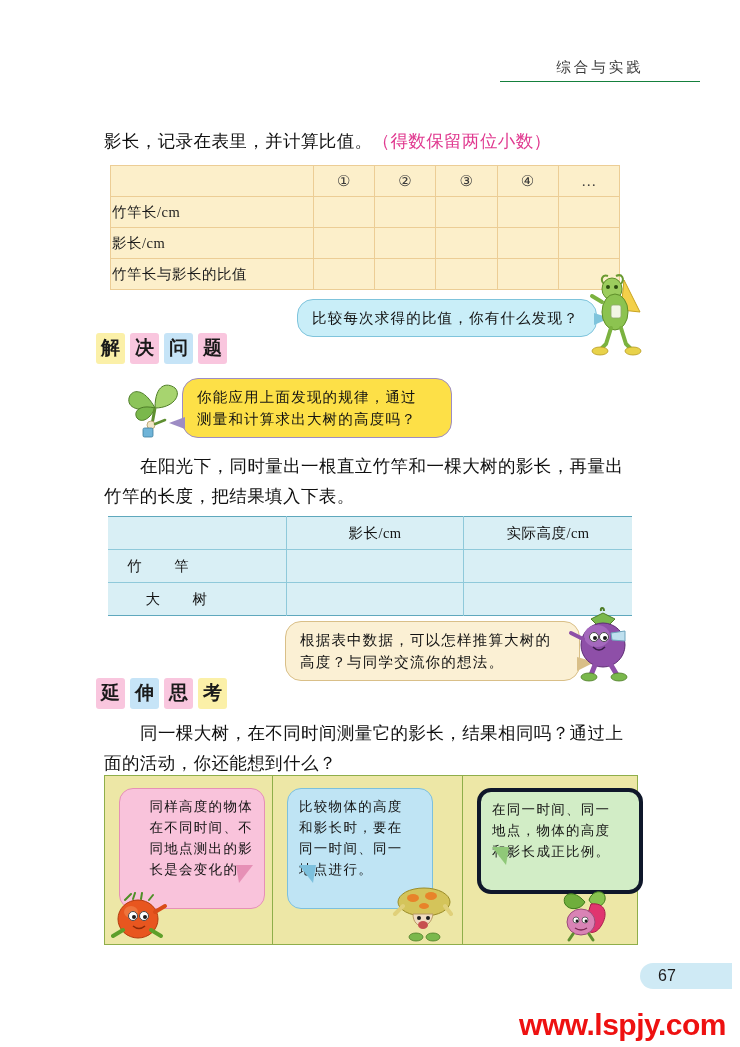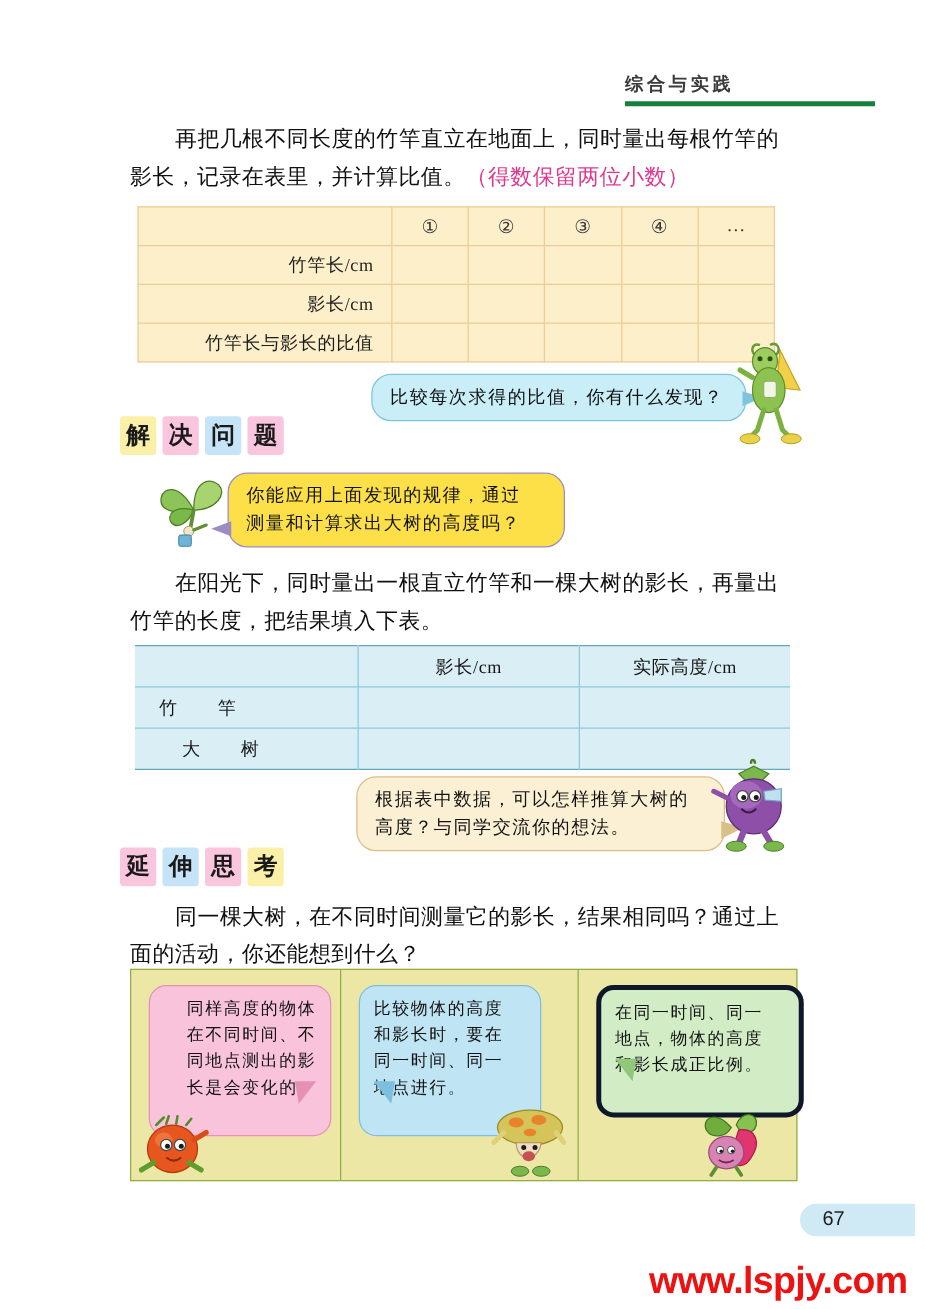--- a/index.html
+++ b/index.html
@@ -15,26 +15,26 @@
     font-family: "Liberation Serif", "DejaVu Serif", serif;
     color: #1a1a1a;
   }
 
   
   .page-header {
     position: absolute;
     top: 58px;
     right: 40px;
     width: 200px;
+    text-align: center;
     font-size: 14.5px;
     letter-spacing: 3px;
     color: #3a3a3a;
     padding-bottom: 4px;
-    border-bottom: 4px solid #15803d;
-    font-weight: bold;
+    border-bottom: 1px solid #15803d;
   }
 
   
   .para {
     position: absolute;
     font-size: 17.5px;
     line-height: 30px;
     letter-spacing: 0.4px;
     color: #101010;
   }
@@ -51,21 +51,21 @@
     height: 28px;
     font-size: 14.5px;
     text-align: center;
     vertical-align: middle;
     letter-spacing: 0.5px;
   }
 
   
   .tbl-cream { border: 1px solid #e9b96a; background: #fcefca; }
   .tbl-cream td { border: 1px solid #eccd95; color: #1d1d1d; }
-  .tbl-cream .rowlabel { text-align: right; padding-right: 14px; }
+  .tbl-cream .rowlabel { text-align: left; padding-right: 14px; }
   .tbl-cream .circnum { font-size: 15px; color: #3a3a3a; }
 
   
   .tbl-blue { border-top: 1.6px solid #5fa8bd; border-bottom: 1.6px solid #5fa8bd;
               background: #d9eff5; }
   .tbl-blue td { border: 1px solid #8fc9da; color: #151515; height: 30px; }
   .tbl-blue td:first-child { border-left: none; }
   .tbl-blue td:last-child { border-right: none; }
   .tbl-blue tr:first-child td { border-top: none; }
   .tbl-blue tr:last-child td { border-bottom: none; text-align: right; }
@@ -170,21 +170,21 @@
   }
 </style>
 </head>
 <body>
 
 <div class="page-header">
   <span>综合与实践</span>
 </div>
 
 <div class="para" style="left:104px; top:96px; width:540px;">
-  <span class="indent"></span><span>再把几根不同长度的竹竿直立在地面上，同时量出每根竹竿的</span><br>
+  <span class="indent"></span><br>
   <span>影长，记录在表里，并计算比值。</span><span class="pink-note">（得数保留两位小数）</span>
 </div>
 
 <table class="tbl tbl-cream" style="left:110px; top:165px; width:510px;">
   <tbody>
       <tr>
     <td style="width:200px;"></td>
     <td class="circnum">①</td>
     <td class="circnum">②</td>
     <td class="circnum">③</td>

